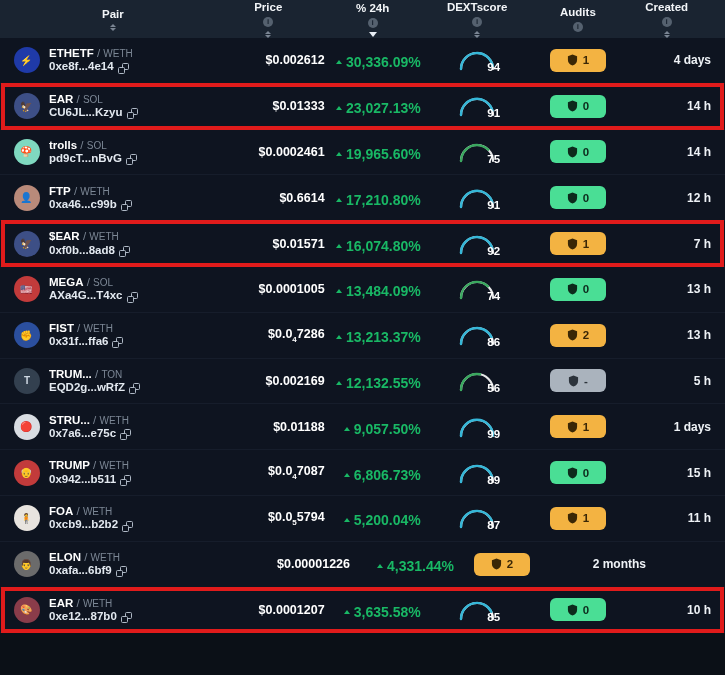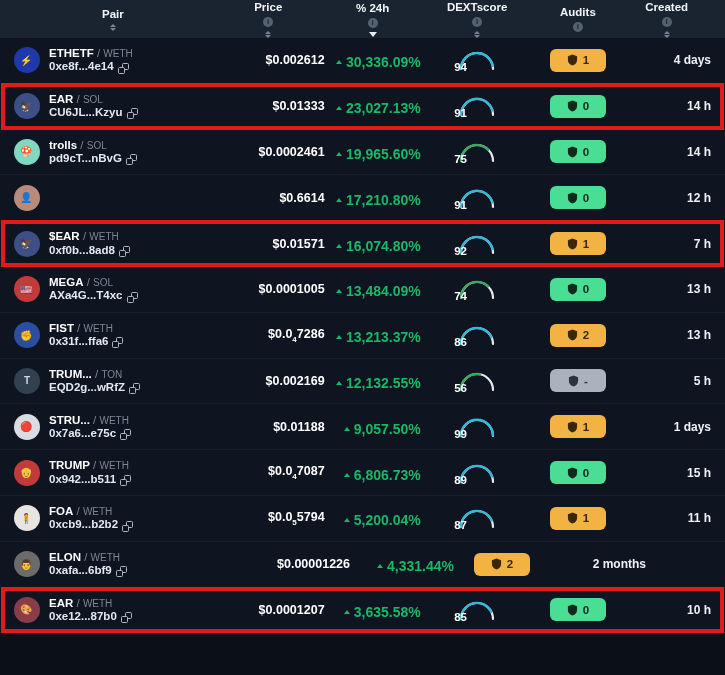--- a/index.html
+++ b/index.html
@@ -117,21 +117,21 @@
     width:0; height:0;
     border-left:3px solid transparent;
     border-right:3px solid transparent;
     border-bottom:4.5px solid #19b865;
   }
 
   .gauge { position:relative; width:46px; height:30px; }
   .gauge svg { position:absolute; left:0; top:0; }
   .gauge span {
     position:absolute; left:0; right:0; bottom:2px;
-    text-align:left;
+    text-align:right;
     font-size:11.5px; font-weight:bold; color:#ffffff;
   }
 
   .badge {
     display:inline-flex; align-items:center; justify-content:center; gap:5px;
     width:56px; height:23px; border-radius:6px;
     font-size:11.5px; font-weight:bold;
   }
   .badge.green  { background:#4ade95; color:#0d2a1c; }
   .badge.orange { background:#f3b342; color:#3a2706; }
@@ -305,20 +305,30 @@
             <span>0</span>
           </span>
         </div>
         <div class="c-created"><span>14 h</span></div>
       </div>
       <div class="row">
         <div class="c-pair">
           <div class="avatar" style="background:#b98a7a">
             <span>👤</span>
           </div>
+          <div class="pair-text">
+            <div class="pair-top"><span>FTP</span><span class="slash"> / </span><span class="quote">WETH</span></div>
+            <div class="pair-addr">
+              <span>0xa46...c99b</span>
+              <span class="copy-icon">
+                <b></b>
+                <s></s>
+              </span>
+            </div>
+          </div>
         </div>
         <div class="c-price"><span>$0.6614</span></div>
         <div class="c-chg"><span class="chg">
             <span class="tri"></span>
             <span>17,210.80%</span>
           </span></div>
         <div class="c-score">
           <div class="gauge">
             <svg width="46" height="30" viewBox="0 0 46 30">
               <path d="M 7.0 24.0 A 16 16 0 0 1 39.0 24.0" fill="none" stroke="#ffffff" stroke-width="2.2" stroke-linecap="round" opacity="0.9"></path>

